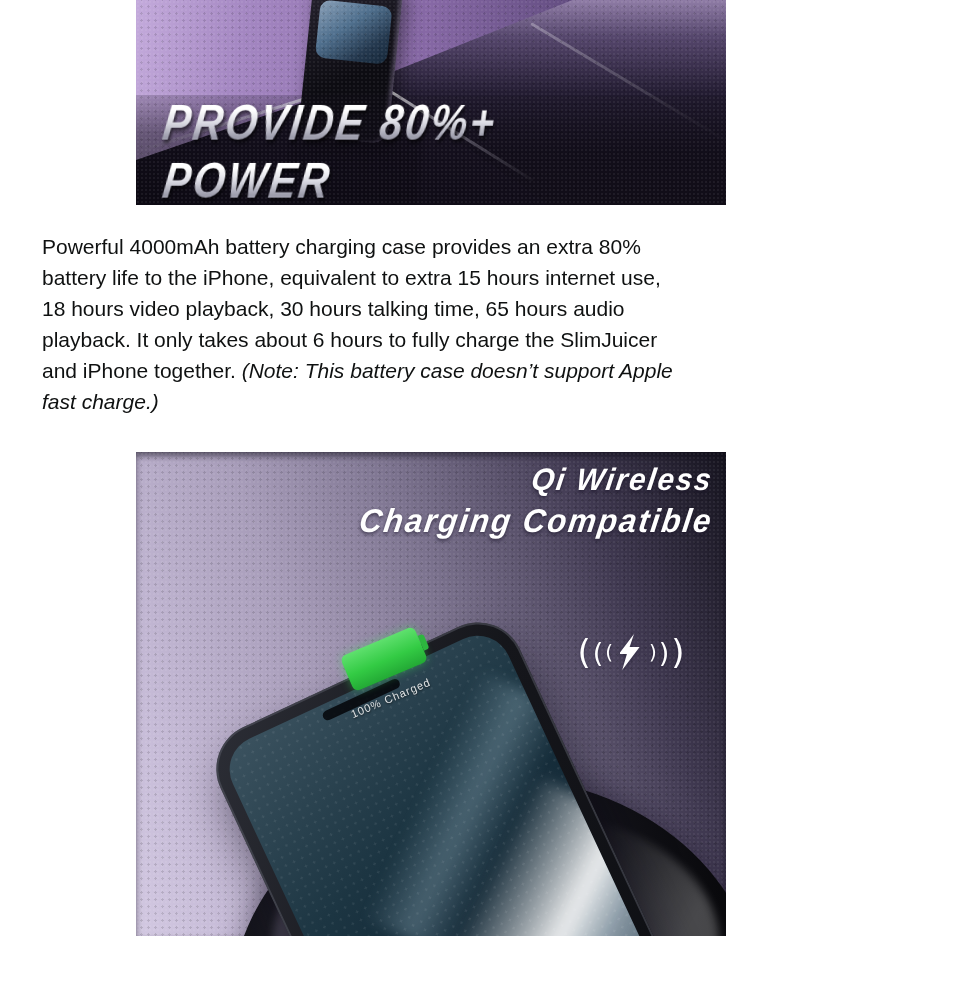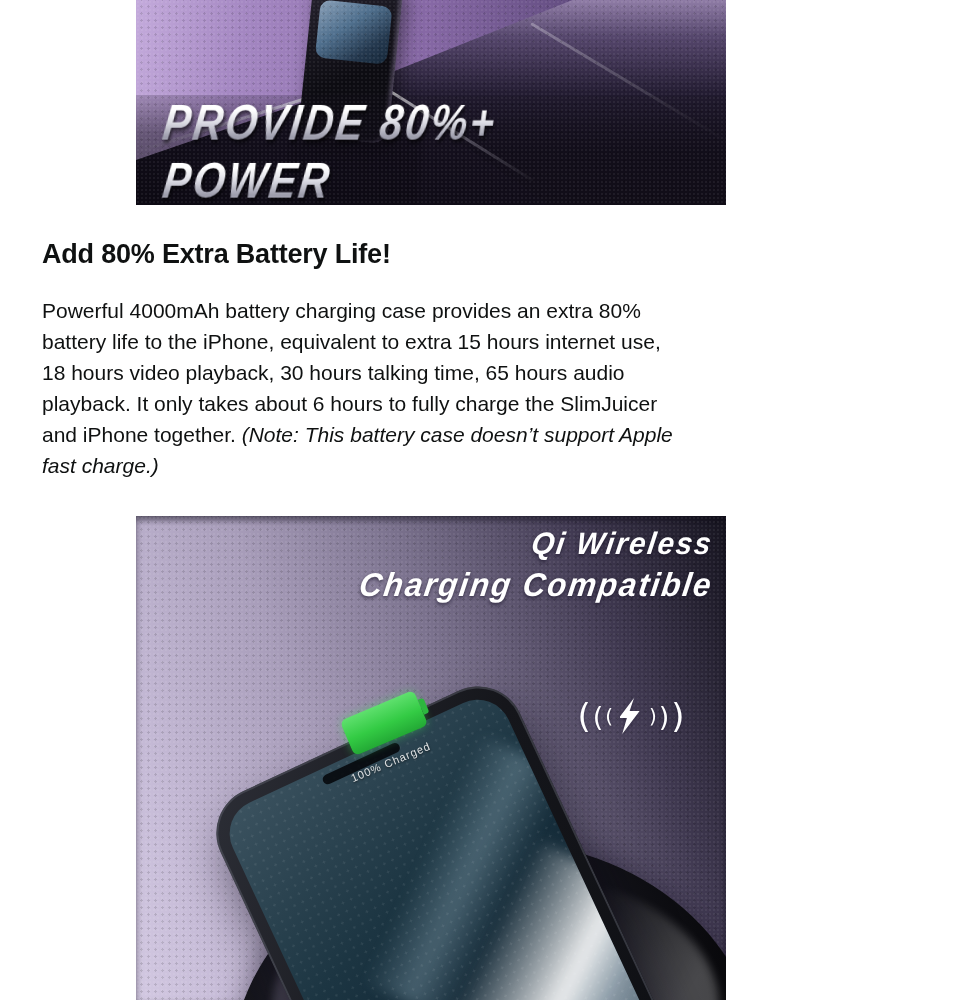--- a/index.html
+++ b/index.html
@@ -132,21 +132,20 @@
         <div class="case-screen"></div>
       </div>
       <div class="hero-band"></div>
       <div class="texture"></div>
       <div class="hero-titles">
         <span class="hero-title l1">PROVIDE 80%+</span>
         <span class="hero-title l2">POWER</span>
       </div>
     </div>
 
-    <h2 class="heading">Add 80% Extra Battery Life!</h2>
     <p class="body-copy"><span>Powerful 4000mAh battery charging case provides an extra 80%
 battery life to the iPhone, equivalent to extra 15 hours internet use,
 18 hours video playback, 30 hours talking time, 65 hours audio
 playback. It only takes about 6 hours to fully charge the SlimJuicer
 and iPhone together. </span><span class="note">(Note: This battery case doesn’t support Apple
 fast charge.)</span></p>
 
     <div class="banner qi">
       <div class="texture"></div>
 

